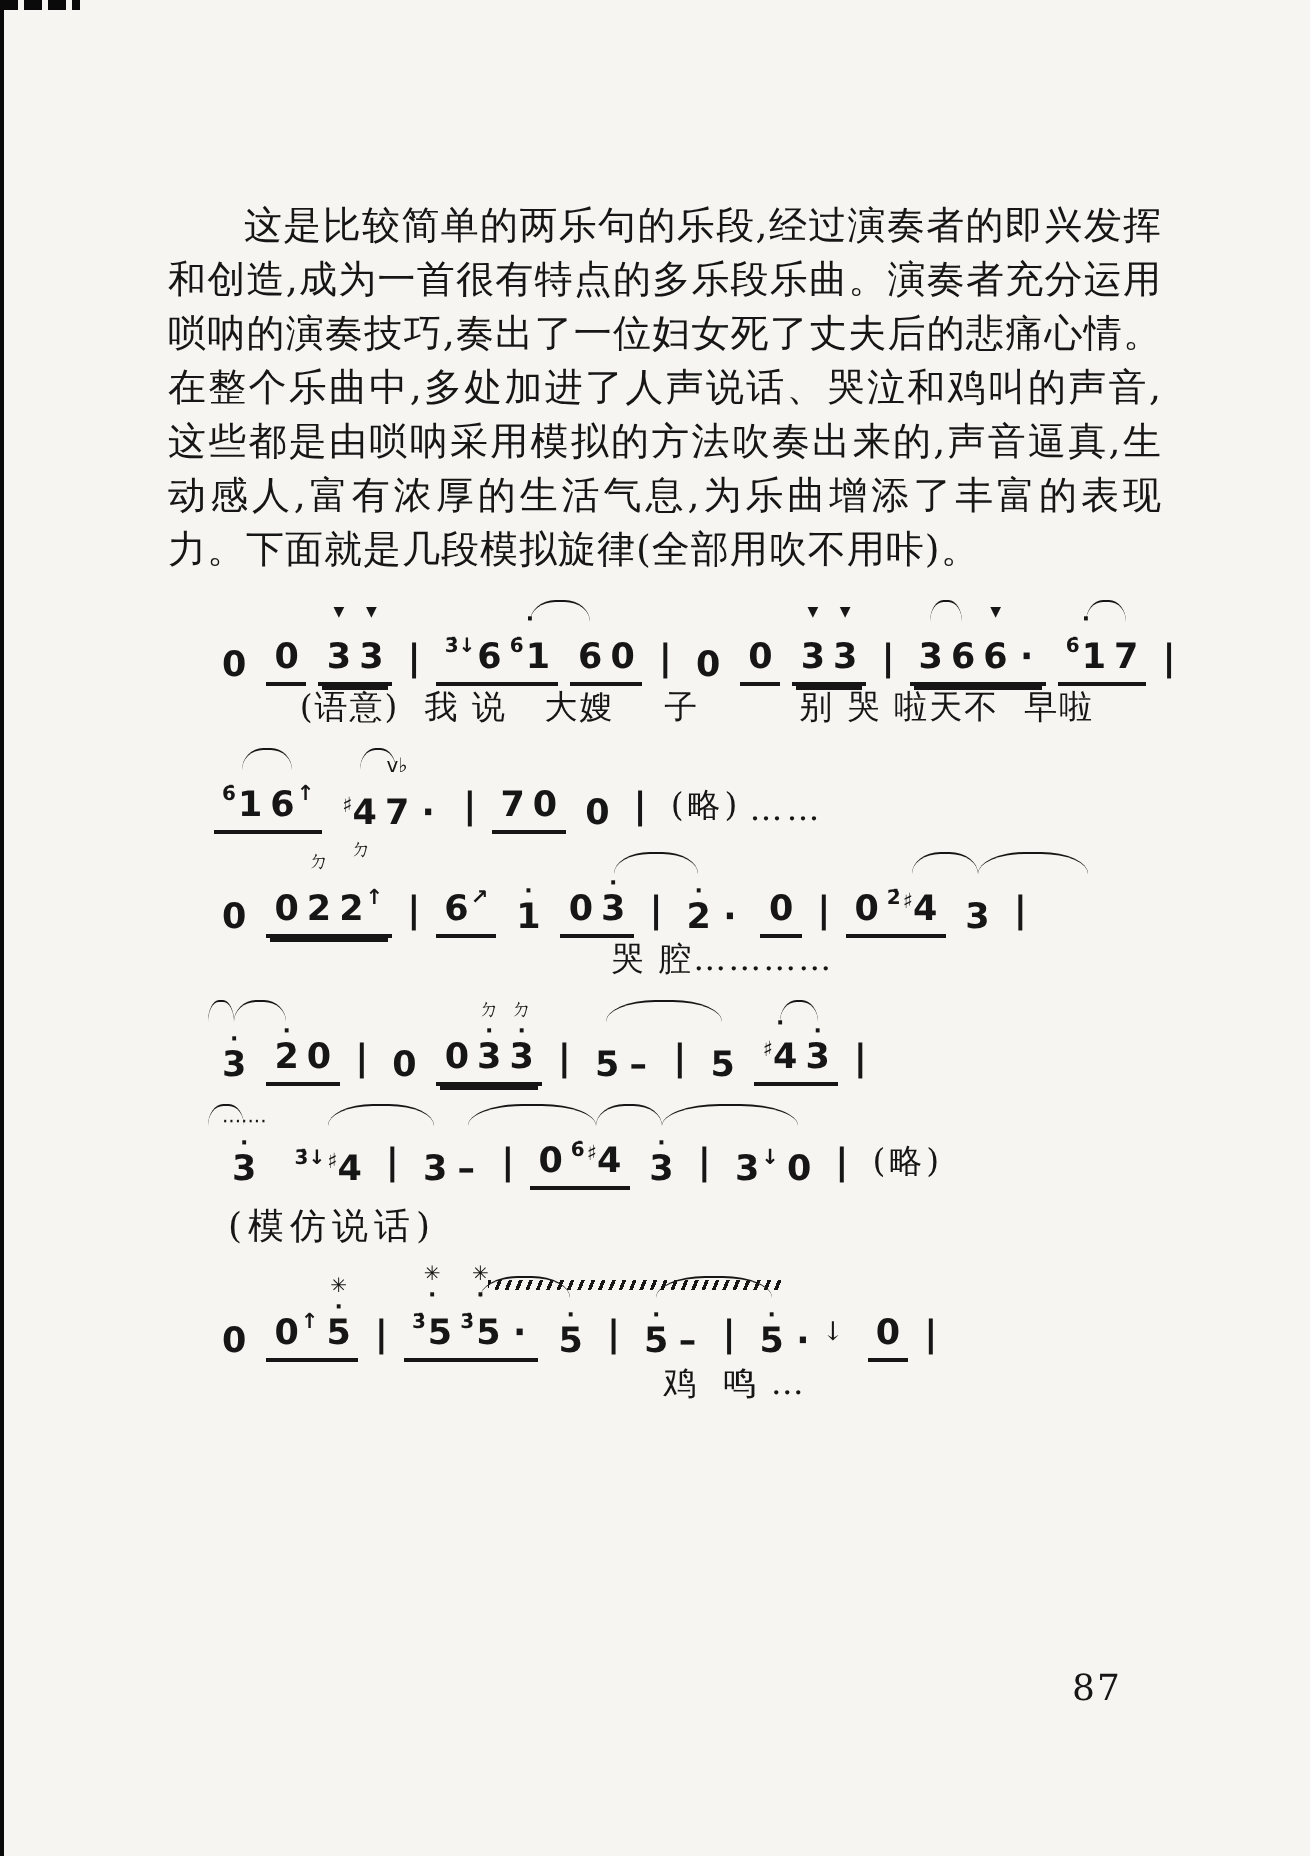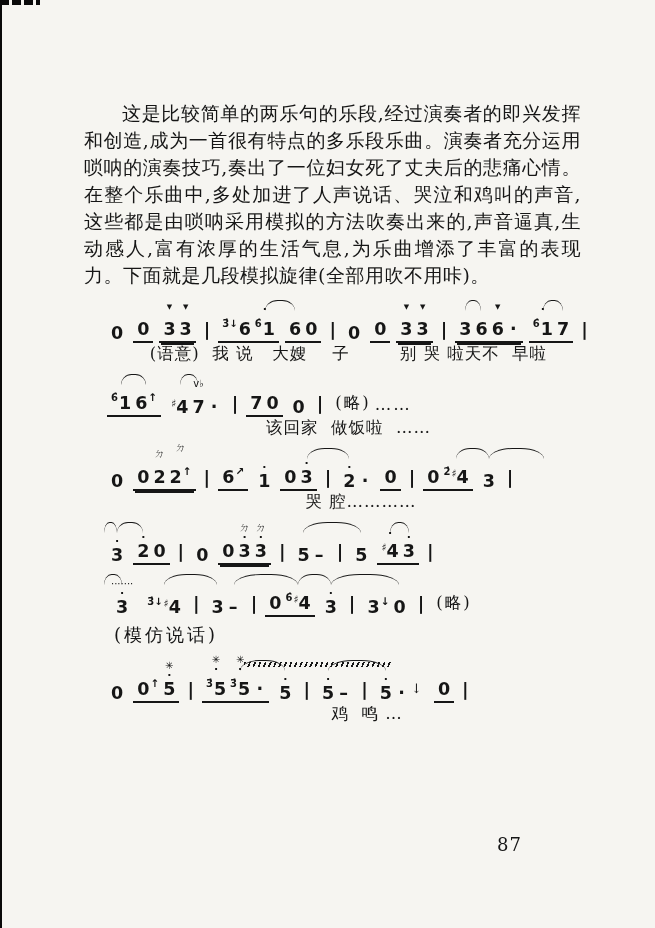--- a/index.html
+++ b/index.html
@@ -42,21 +42,21 @@
   .arr{font-size:10.5px;vertical-align:8px;margin-left:1px;}
   .ptxt{font-family:"DejaVu Serif","Liberation Serif",serif;font-weight:normal;
         font-size:16.5px;padding-bottom:3px;letter-spacing:2px;white-space:pre;}
   .arrtok{font-size:13px;padding-bottom:7px;}
   .arc{position:absolute;height:10px;top:3px;
        border-top:1.7px solid #161616;
        border-radius:55% 55% 0 0 / 130% 130% 0 0;}
   .wavy{position:absolute;top:5px;height:5px;
         background:repeating-linear-gradient(112deg,#161616 0 1.7px,transparent 1.7px 4.8px);}
   .lyric{font-size:16.5px;margin:0 0 2px 12px;white-space:pre;letter-spacing:1px;text-align:center;}
-  .pageno{position:absolute;left:497px;top:834px;font-size:18px;letter-spacing:1px;}
+  .pageno{position:absolute;left:536px;top:834px;font-size:18px;letter-spacing:1px;}
 </style>
 </head>
 <body>
 
 <div class="page">
   <div class="edge-line"></div>
   <div class="corner-mark"></div>
   <div class="content">
     <p class="body-text">这是比较简单的两乐句的乐段,经过演奏者的即兴发挥和创造,成为一首很有特点的多乐段乐曲。演奏者充分运用唢呐的演奏技巧,奏出了一位妇女死了丈夫后的悲痛心情。在整个乐曲中,多处加进了人声说话、哭泣和鸡叫的声音,这些都是由唢呐采用模拟的方法吹奏出来的,声音逼真,生动感人,富有浓厚的生活气息,为乐曲增添了丰富的表现力。下面就是几段模拟旋律(全部用吹不用咔)。</p>
     <div id="music-area">
@@ -234,21 +234,20 @@
               </span>
             </span>
             <span class="bar">|</span>
             <span class="grp">
               <span class="note ptxt">(略)</span>
               <span class="note ptxt">……</span>
             </span>
             <div class="arc" style="left: 17px; width: 25px;"></div>
             <div class="arc" style="left: 75.5px; width: 18.5px;"></div>
           </div>
-          <div class="lyric">该回家  做饭啦  ……</div>
         </div>
         <div class="mline">
           <div class="nrow">
             <span class="grp">
               <span class="note">
                 <span class="ntop"></span>
                 <span class="nod">&nbsp;</span>
                 <span class="nmain"><span>0</span></span>
               </span>
             </span>

